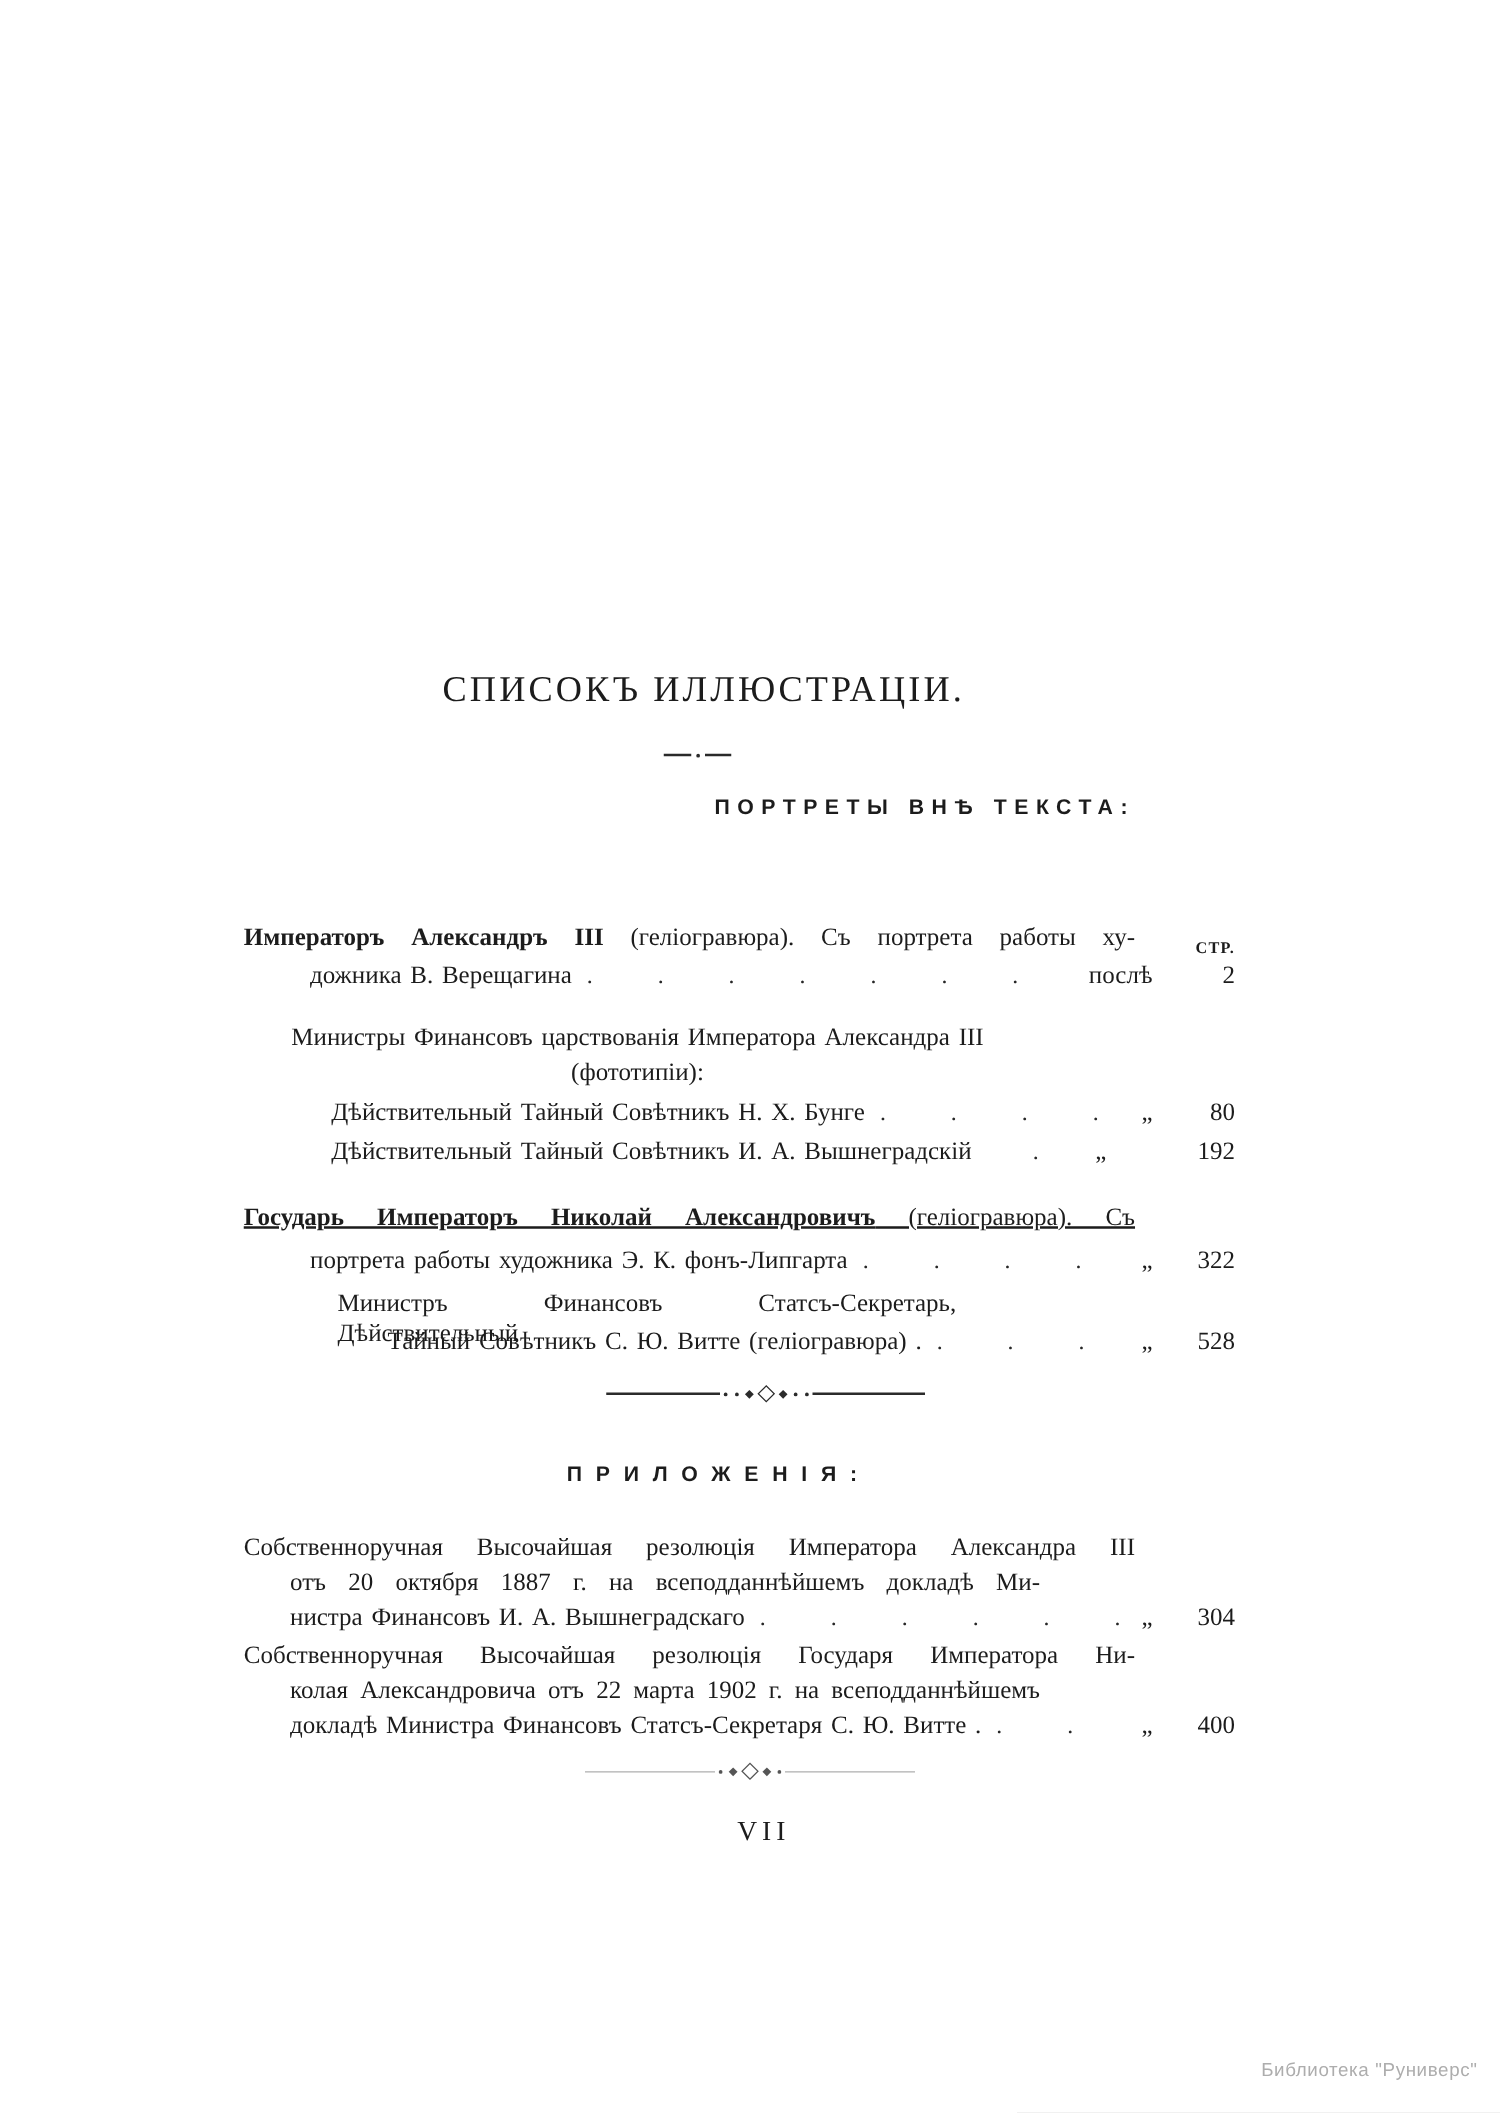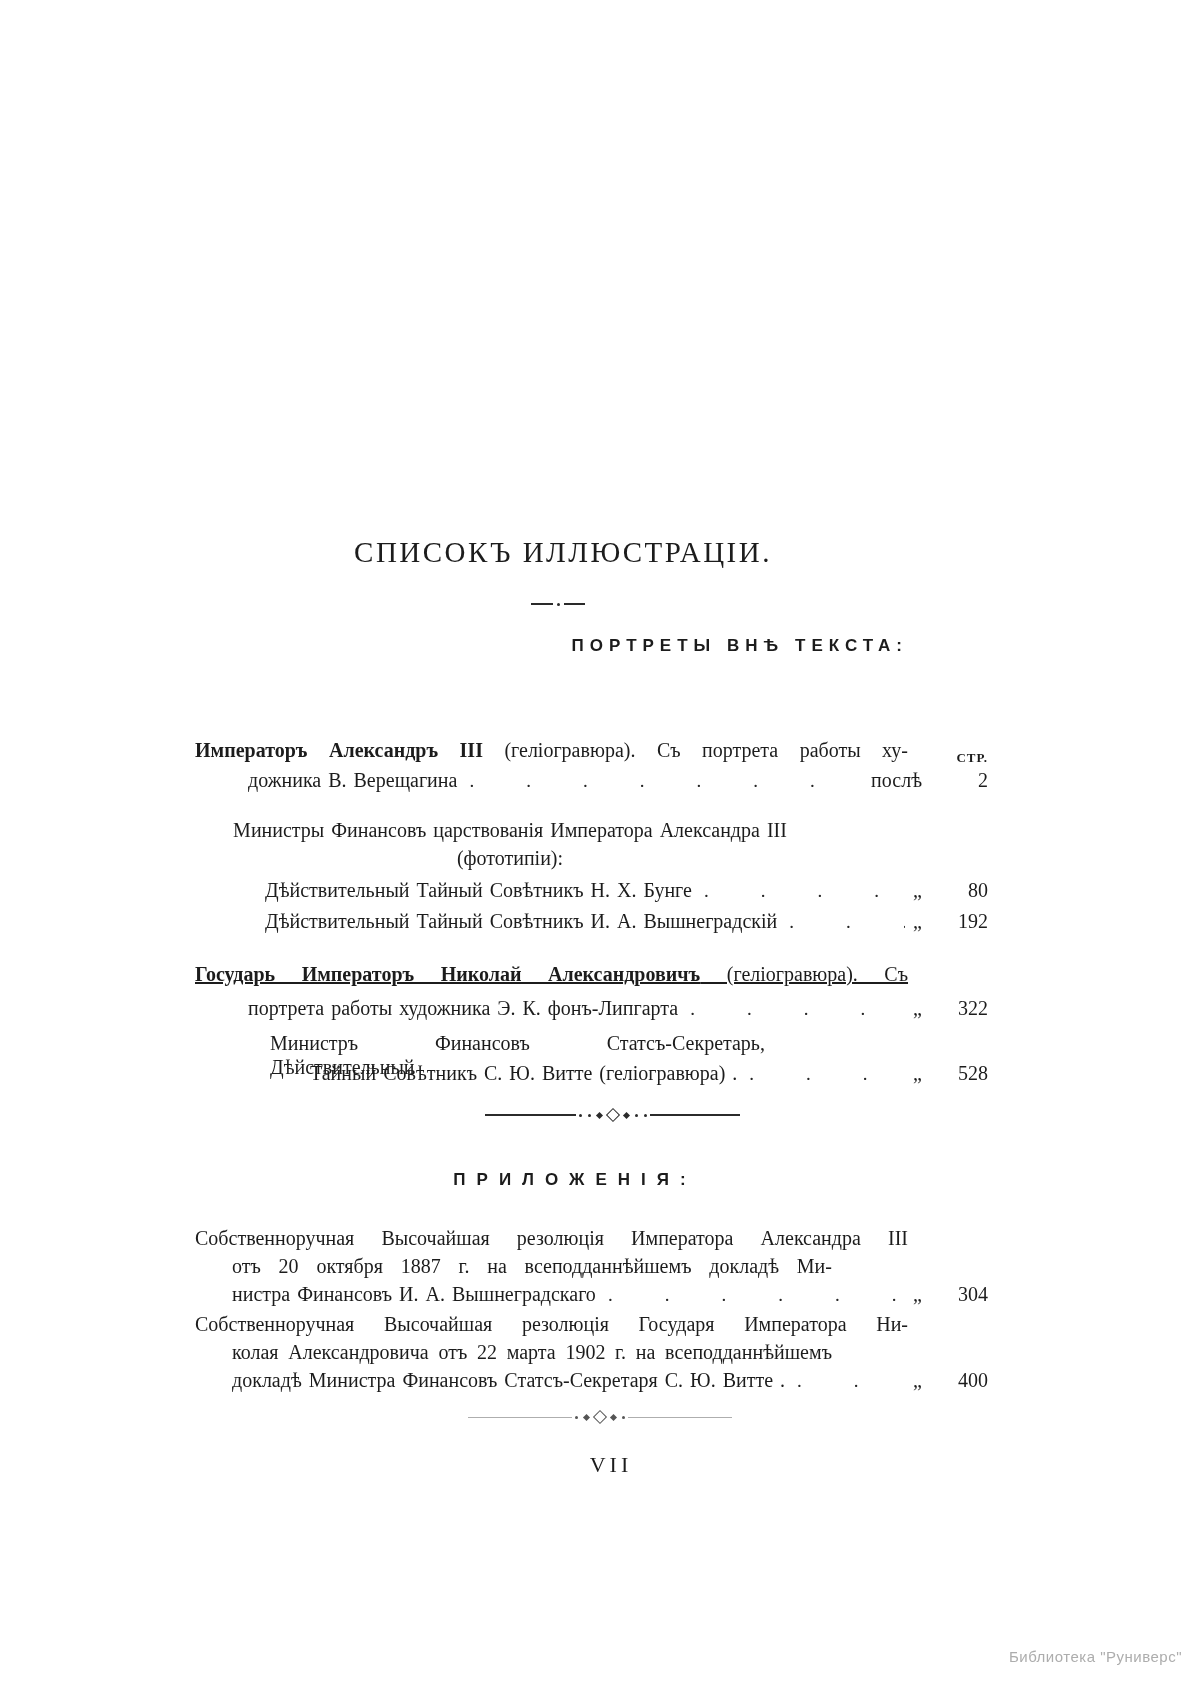--- a/index.html
+++ b/index.html
@@ -108,21 +108,21 @@
       </div>
       <div class="line center" style="top: 108px; padding-left: 15px;">
         <span class="txt" style="width: 600px;">(фототипіи):</span>
       </div>
       <div class="line" style="top: 140px; padding-left: 70px;">
         <span class="txt">Дѣйствительный Тайный Совѣтникъ Н. Х. Бунге</span>
         <span class="leader">.  .  .  .  .  .  .  .  .  .  .  .  .  .  .  .  .  .  .  .  .  .  .  .  .  .  .  .  .  .  .  .  .  .  .  .  .  .  .  .  .  .  .  .  .  .  .  .  .  .  .  .  .  .  .  .  .  .  .  .  </span>
         <span class="ref">„</span>
         <span class="page-num">80</span>
       </div>
-      <div class="line" style="top: 171px; padding-left: 70px;">
+      <div class="line" style="top: 171px; padding-left: 70px; gap: 37px;">
         <span class="txt">Дѣйствительный Тайный Совѣтникъ И. А. Вышнеградскій</span>
         <span class="leader">.  .  .  .  .  .  .  .  .  .  .  .  .  .  .  .  .  .  .  .  .  .  .  .  .  .  .  .  .  .  .  .  .  .  .  .  .  .  .  .  .  .  .  .  .  .  .  .  .  .  .  .  .  .  .  .  .  .  .  .  </span>
         <span class="ref">„</span>
         <span class="page-num">192</span>
       </div>
       <div class="line just" style="top: 224px; text-decoration: underline;">
         <span class="txt" style="width: 713px;"><b>Государь Императоръ Николай Александровичъ</b> (геліогравюра). Съ</span>
       </div>
       <div class="line" style="top: 258px; padding-left: 53px;">
         <span class="txt">портрета работы художника Э. К. фонъ-Липгарта</span>

